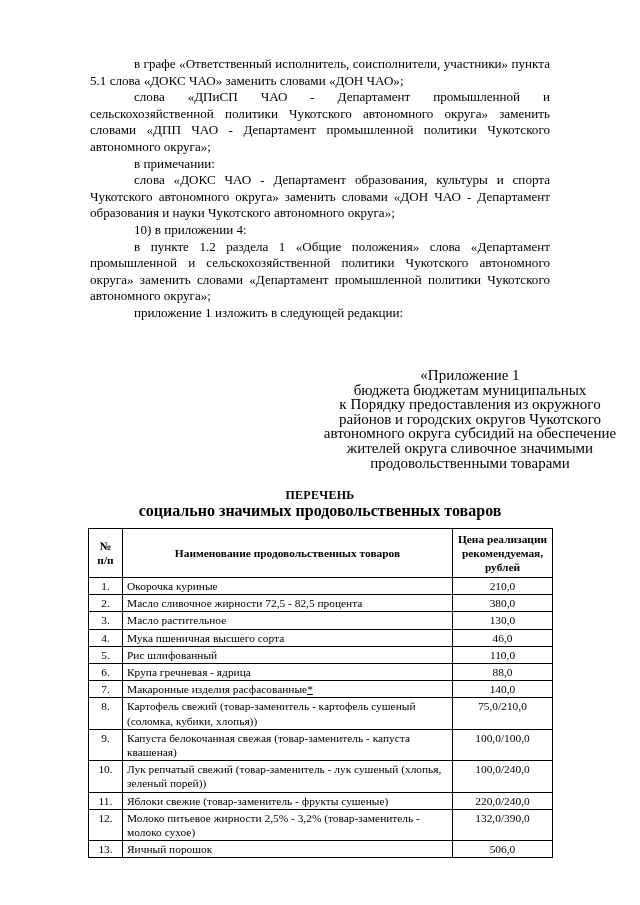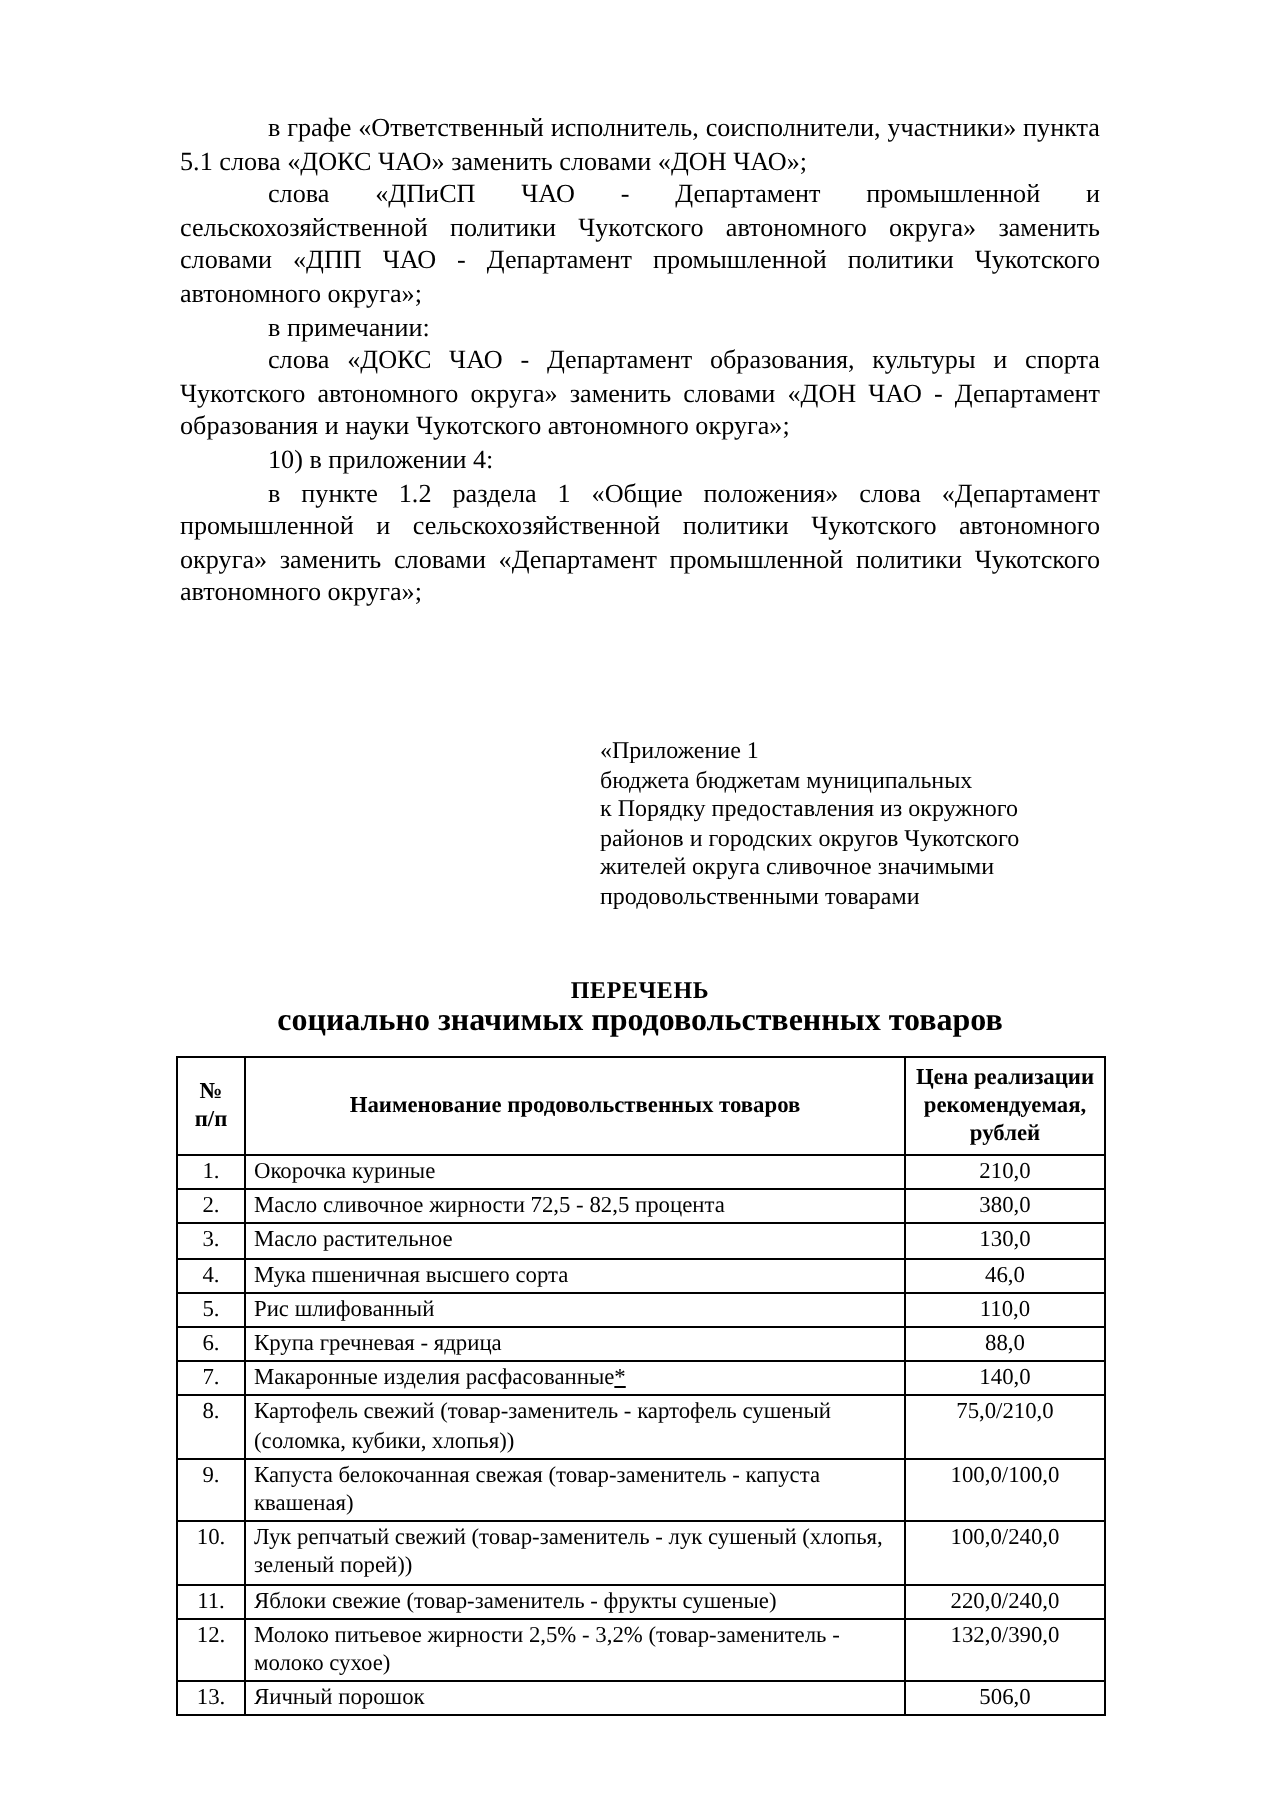--- a/index.html
+++ b/index.html
@@ -36,23 +36,23 @@
     hyphens: none;
   }
   .appendix-block {
     position: absolute;
     left: 300px;
     top: 368px;
     width: 340px;
     text-align: center;
   }
   .appendix-line {
-    font-size: 12px;
+    font-size: 15px;
     line-height: 14.6px;
-    text-align: left;
+    text-align: center;
   }
   .title-block {
     position: absolute;
     left: 0;
     top: 487px;
     width: 640px;
     text-align: center;
   }
   .doc-title {
     font-size: 12px;
@@ -112,27 +112,29 @@
 
 <div class="page">
 
   <div class="body-block">
     <p class="para">в графе «Ответственный исполнитель, соисполнители, участники» пункта 5.1 слова «ДОКС ЧАО» заменить словами «ДОН ЧАО»;</p>
     <p class="para">слова «ДПиСП ЧАО - Департамент промышленной и сельскохозяйственной политики Чукотского автономного округа» заменить словами «ДПП ЧАО - Департамент промышленной политики Чукотского автономного округа»;</p>
     <p class="para">в примечании:</p>
     <p class="para">слова «ДОКС ЧАО - Департамент образования, культуры и спорта Чукотского автономного округа» заменить словами «ДОН ЧАО - Департамент образования и науки Чукотского автономного округа»;</p>
     <p class="para">10) в приложении 4:</p>
     <p class="para">в пункте 1.2 раздела 1 «Общие положения» слова «Департамент промышленной и сельскохозяйственной политики Чукотского автономного округа» заменить словами «Департамент промышленной политики Чукотского автономного округа»;</p>
+    <p class="para">приложение 1 изложить в следующей редакции:</p>
   </div>
 
   <div class="appendix-block">
     <div class="appendix-line">«Приложение 1</div>
     <div class="appendix-line">бюджета бюджетам муниципальных</div>
     <div class="appendix-line">к Порядку предоставления из окружного</div>
     <div class="appendix-line">районов и городских округов Чукотского</div>
+    <div class="appendix-line">автономного округа субсидий на обеспечение</div>
     <div class="appendix-line">жителей округа сливочное значимыми</div>
     <div class="appendix-line">продовольственными товарами</div>
   </div>
 
   <div class="title-block">
     <div class="doc-title">ПЕРЕЧЕНЬ</div>
     <div class="doc-subtitle">социально значимых продовольственных товаров</div>
   </div>
 
   <table class="goods">

